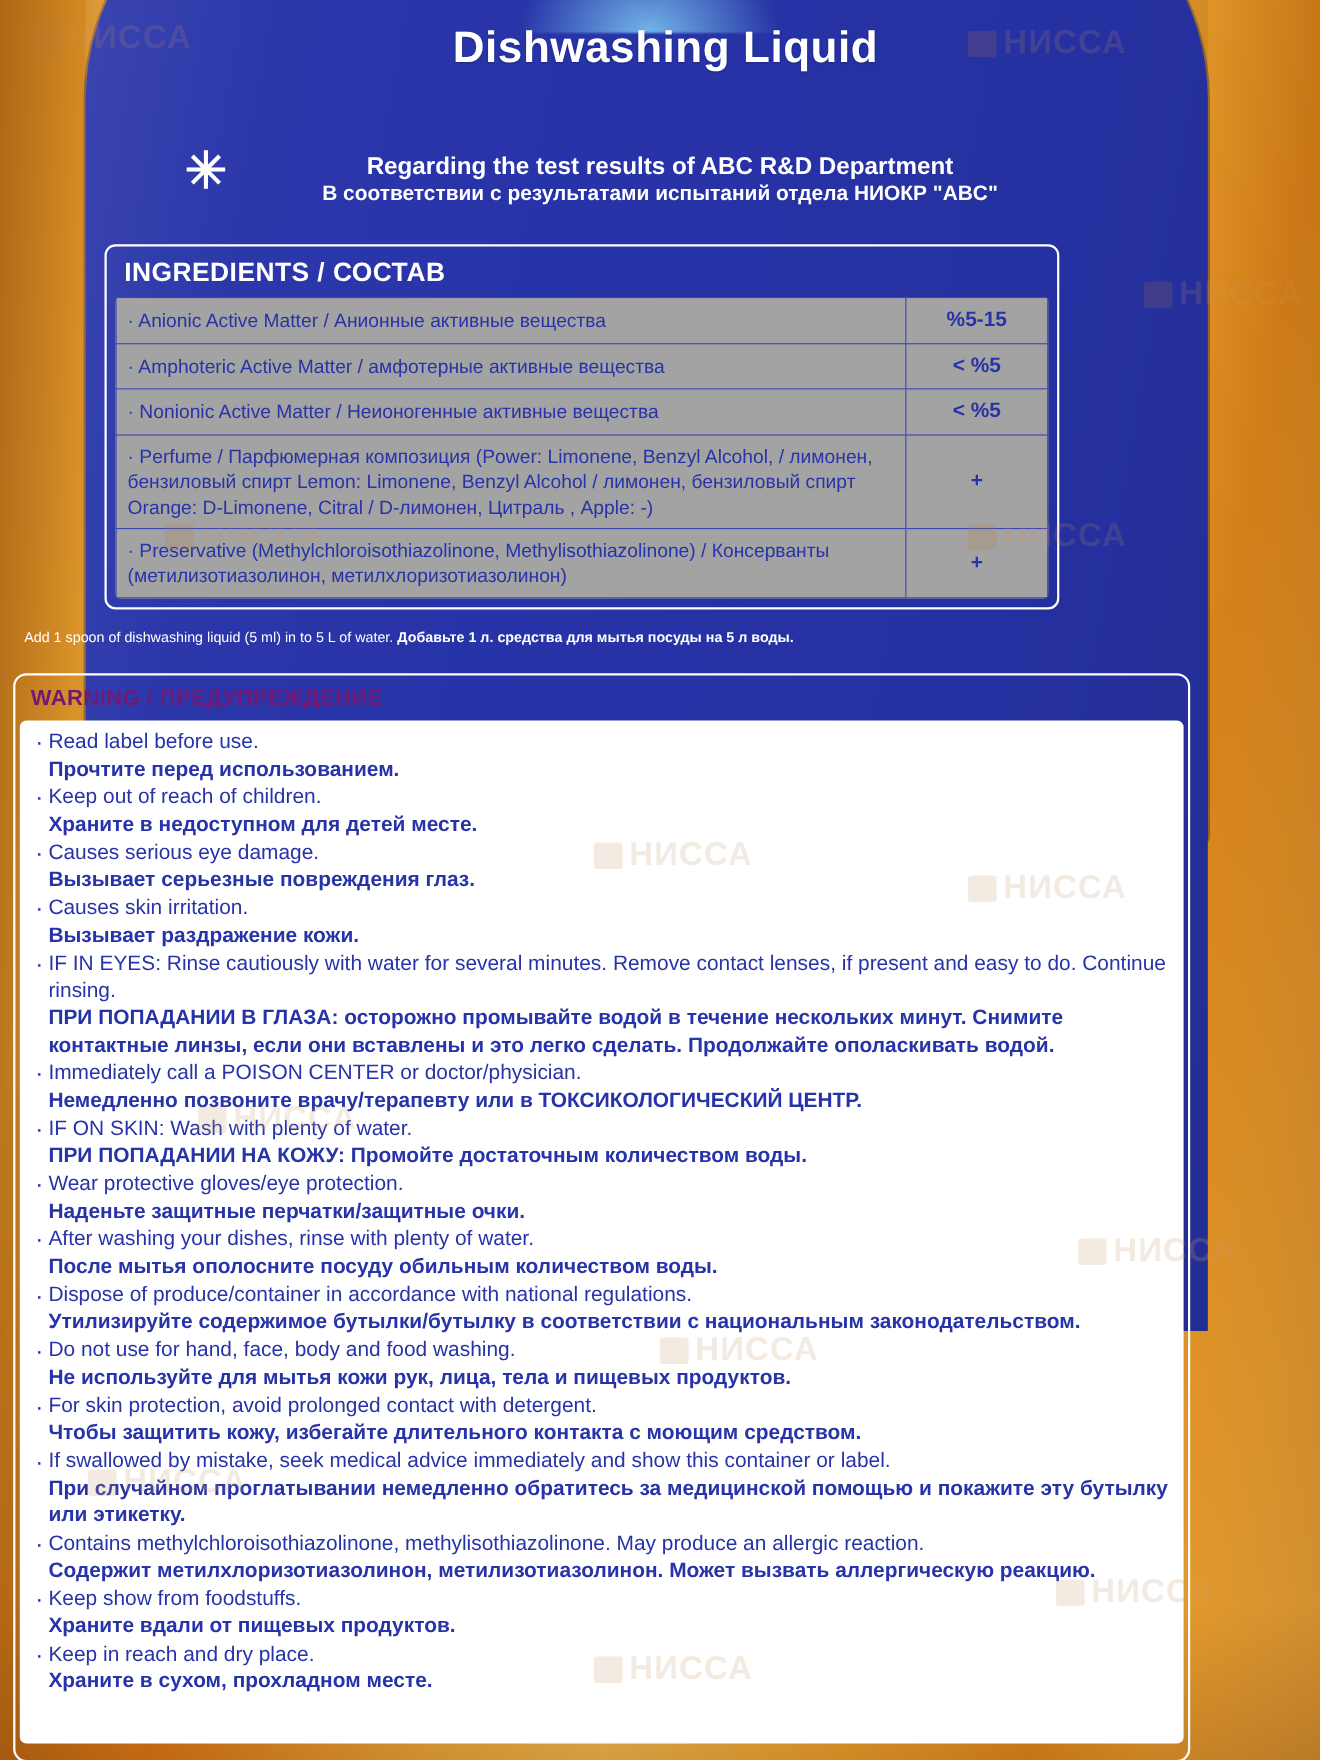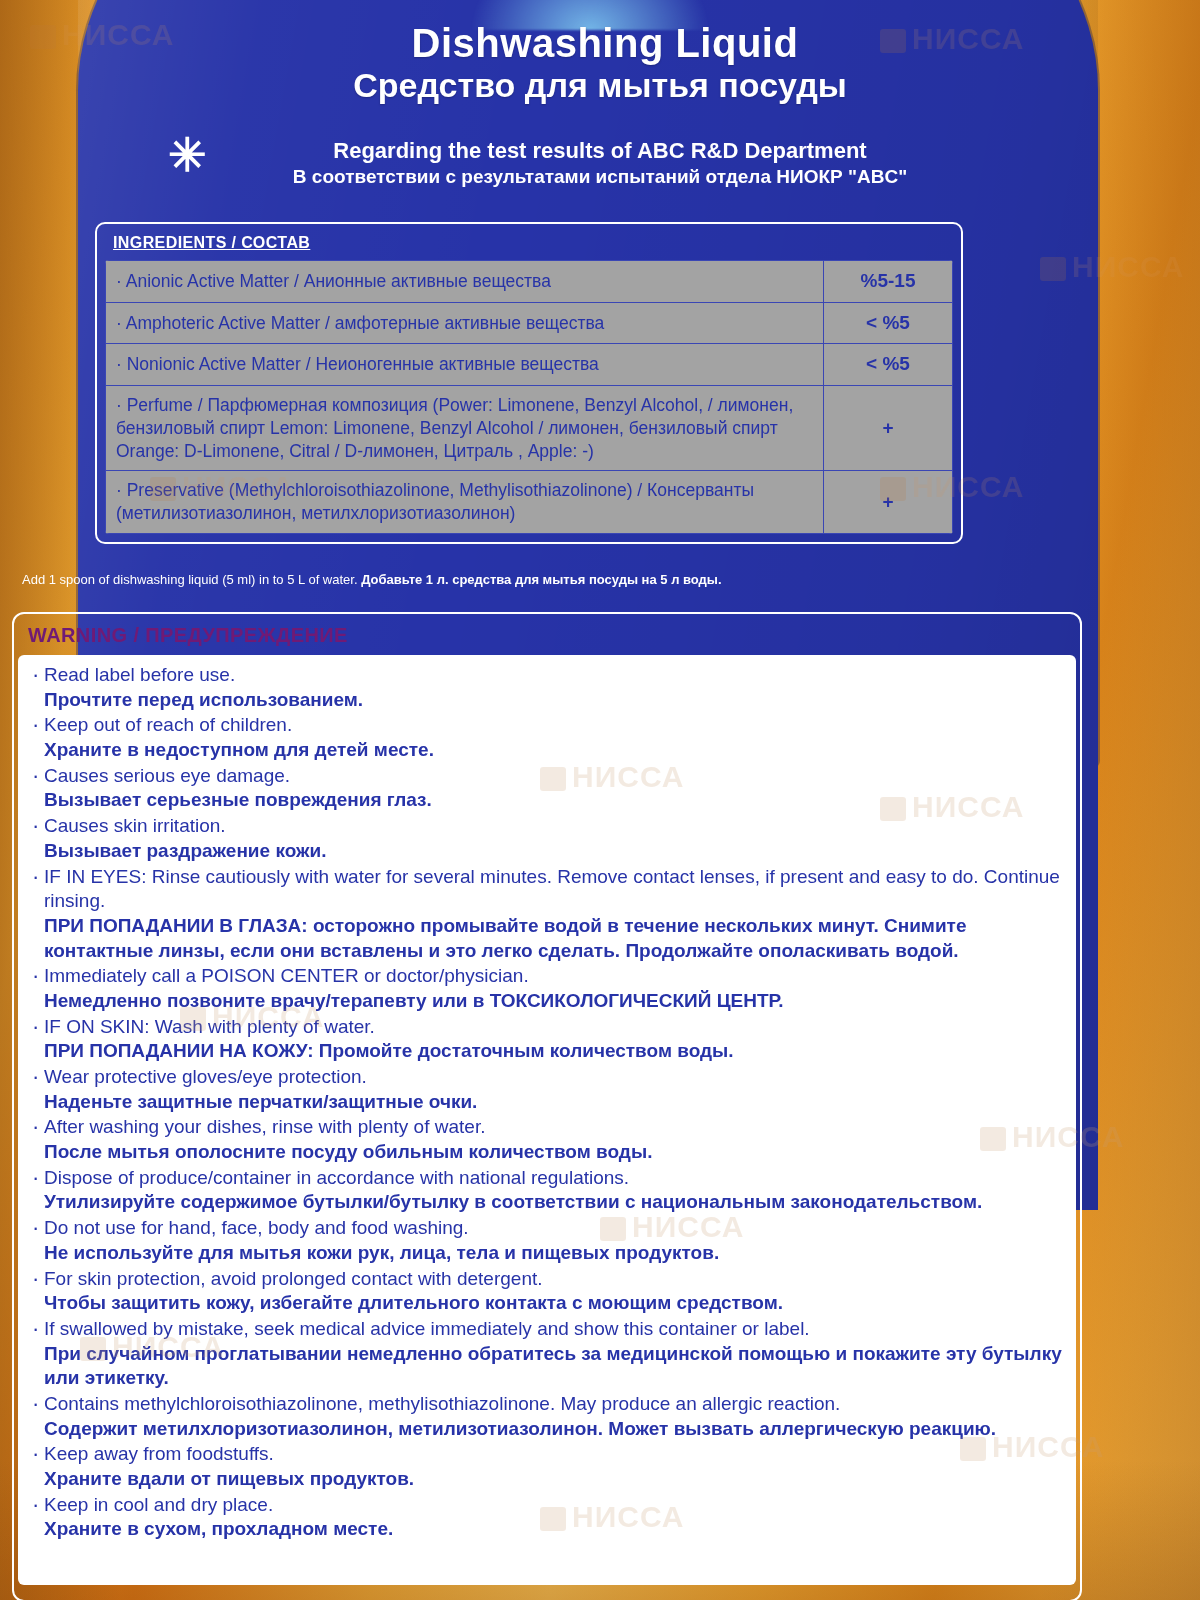--- a/index.html
+++ b/index.html
@@ -180,25 +180,24 @@
     left: 95px;
     top: 222px;
     width: 868px;
     border: 2px solid #ffffff;
     border-radius: 10px;
     padding: 6px 8px 8px 8px;
     box-sizing: border-box;
   }
   .ingredients-title {
     color: #ffffff;
-    font-size: 16px;
+    font-size: 24px;
     font-weight: bold;
     letter-spacing: .4px;
     padding: 4px 6px 8px 8px;
-    text-decoration: underline;
   }
   table.ing {
     width: 100%;
     border-collapse: collapse;
     background: #a3a3a3;
     border-radius: 4px;
     overflow: hidden;
   }
   table.ing td {
     border: 1px solid #3a46b4;
@@ -292,21 +291,20 @@
   <div class="blue-label"></div>
   <div class="blue-label-lower"></div>
   <div class="cap-shadow"></div>
   <div class="blue-sheen"></div>
 </div>
 
 <div class="content">
 
   <div class="title-block">
     <div class="title-en">Dishwashing Liquid</div>
-    <div class="title-ru">Средство для мытья посуды</div>
   </div>
 
   <div class="asterisk">✳</div>
 
   <div class="note-block">
     <div class="note-en">Regarding the test results of  ABC R&amp;D Department</div>
     <div class="note-ru">В соответствии с результатами испытаний отдела НИОКР "ABC"</div>
   </div>
 
   <div class="ingredients">
@@ -396,25 +394,25 @@
       </div>
       <div class="warn-item">
         <div class="warn-en">If swallowed by mistake, seek medical advice immediately and show this container or label.</div>
         <div class="warn-ru">При случайном проглатывании немедленно обратитесь за медицинской помощью и покажите эту бутылку или этикетку.</div>
       </div>
       <div class="warn-item">
         <div class="warn-en">Contains methylchloroisothiazolinone, methylisothiazolinone. May produce an allergic reaction.</div>
         <div class="warn-ru">Содержит метилхлоризотиазолинон, метилизотиазолинон. Может вызвать аллергическую реакцию.</div>
       </div>
       <div class="warn-item">
-        <div class="warn-en">Keep away from foodstuffs.</div>
+        <div class="warn-en">Keep show from foodstuffs.</div>
         <div class="warn-ru">Храните вдали от пищевых продуктов.</div>
       </div>
       <div class="warn-item">
-        <div class="warn-en">Keep in cool and dry place.</div>
+        <div class="warn-en">Keep in reach and dry place.</div>
         <div class="warn-ru">Храните в сухом,  прохладном месте.</div>
       </div>
 
     </div>
   </div>
 
 </div>
 
 <div id="watermark-layer">
     <div class="wm light" style="left: 30px; top: 18px;"><span class="wm-mark"></span><span>НИССА</span></div>

